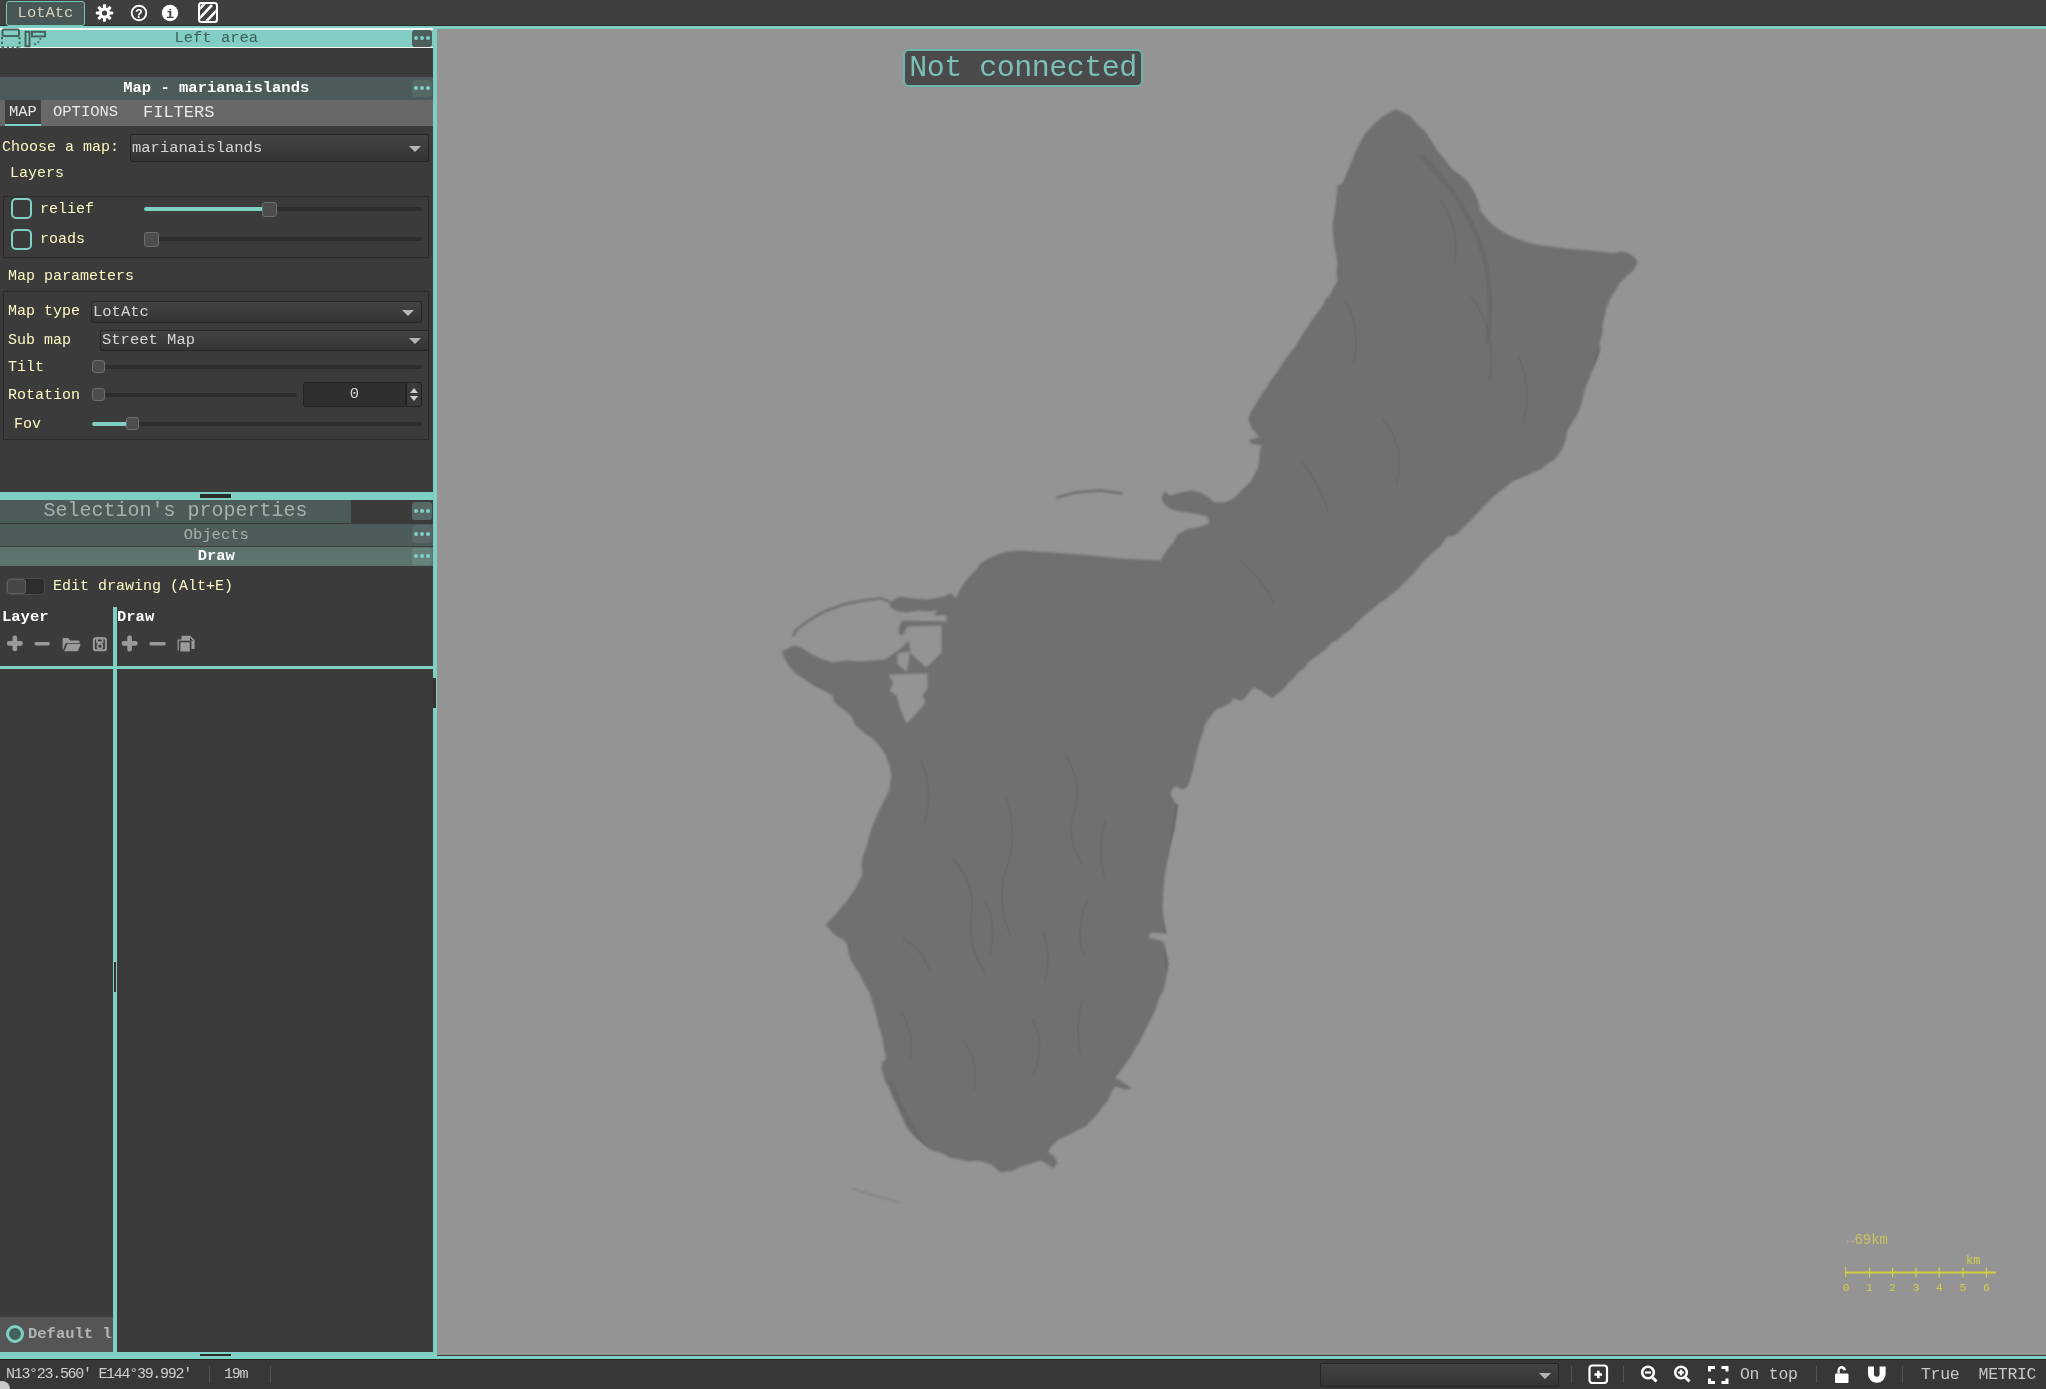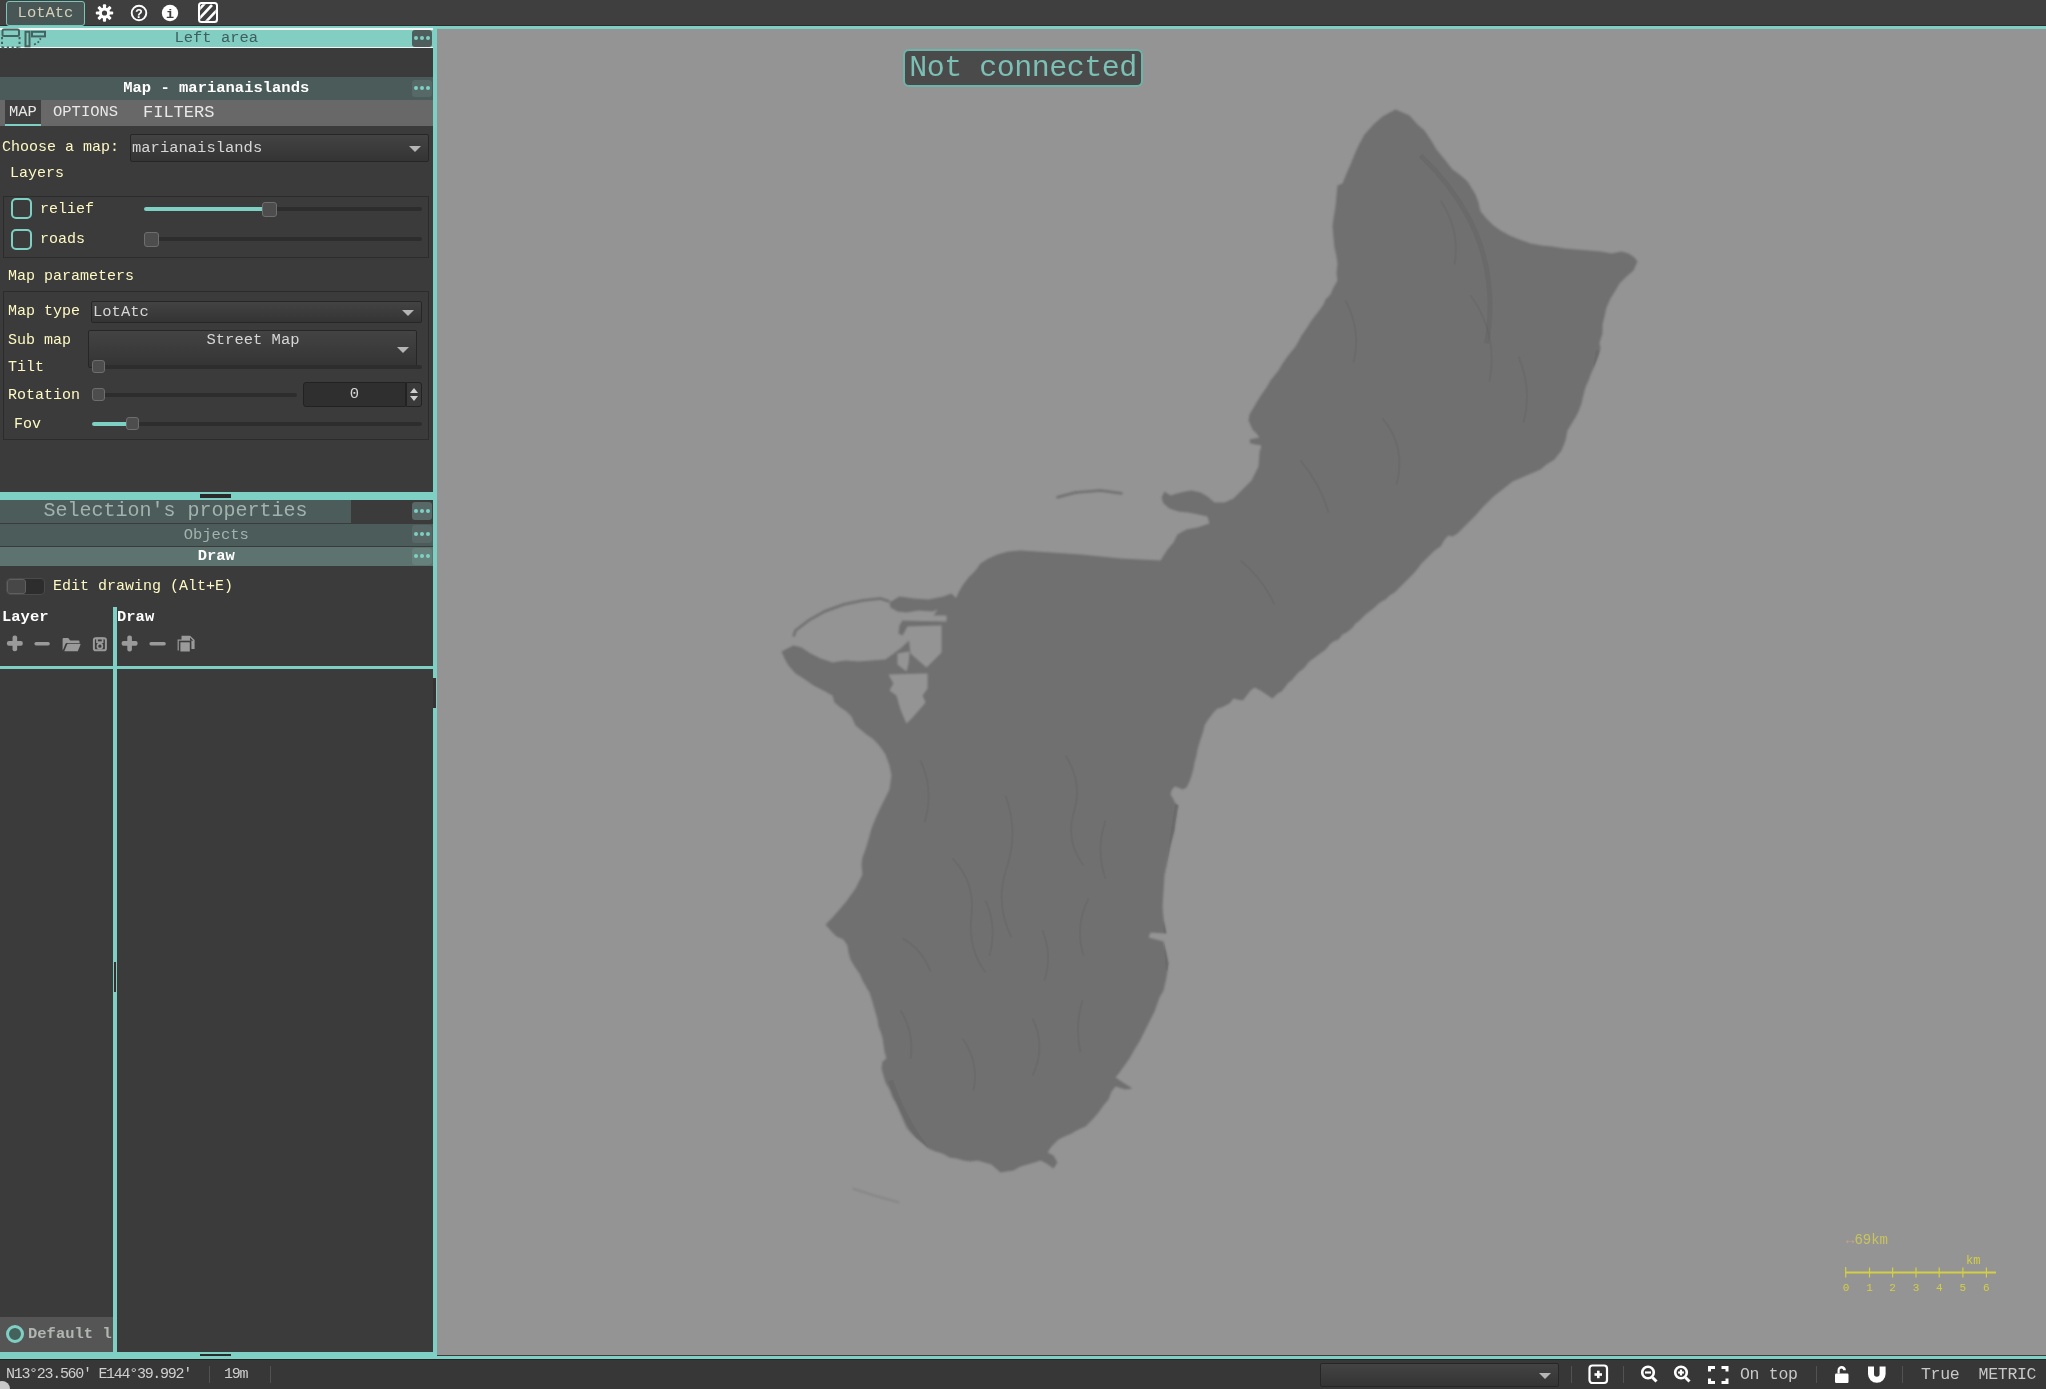--- a/index.html
+++ b/index.html
@@ -195,21 +195,21 @@
 <div class="lbl" style="left:40px;top:231px;">roads</div>
 <div class="track" style="left:144px;top:237px;width:278px;"></div>
 <div class="handle" style="left:144px;top:232px;"></div>
 
 <div class="lbl" style="left:8px;top:268px;">Map parameters</div>
 
 <div class="abs" style="left:3px;top:291px;width:426px;height:149px;border:1px solid #2c2c2c;"></div>
 <div class="lbl" style="left:8px;top:303px;">Map type</div>
 <div class="combo" style="left:91px;top:301px;width:331px;height:22px;line-height:20px;">LotAtc<span class="arr"></span></div>
 <div class="lbl" style="left:8px;top:332px;">Sub map</div>
-<div class="combo" style="left:88px;top:330px;width:329px;height:38px;line-height:19px;text-align:center;">Street Map<span class="arr"></span></div>
+<div class="combo" style="left:100px;top:330px;width:329px;height:21px;line-height:19px;">Street Map<span class="arr"></span></div>
 <div class="lbl" style="left:8px;top:359px;">Tilt</div>
 <div class="track" style="left:92px;top:365px;width:330px;"></div>
 <div class="handle" style="left:92px;top:360px;width:13px;height:13px;"></div>
 <div class="lbl" style="left:8px;top:387px;">Rotation</div>
 <div class="track" style="left:92px;top:393px;width:205px;"></div>
 <div class="handle" style="left:92px;top:388px;width:13px;height:13px;"></div>
 <div class="abs" style="left:303px;top:382px;width:103px;height:25px;background:#2f2f2f;border:1px solid #222;border-radius:3px 0 0 3px;color:#d6d6d6;font-size:15.5px;text-align:center;line-height:23px;">0</div>
 <div class="abs" style="left:406px;top:382px;width:16px;height:25px;background:#3a3a3a;border:1px solid #222;border-radius:0 3px 3px 0;"></div>
 <div class="abs" style="left:409.5px;top:388px;width:0;height:0;border-left:4.5px solid transparent;border-right:4.5px solid transparent;border-bottom:5px solid #cfcfcf;"></div>
 <div class="abs" style="left:409.5px;top:396px;width:0;height:0;border-left:4.5px solid transparent;border-right:4.5px solid transparent;border-top:5px solid #cfcfcf;"></div>

